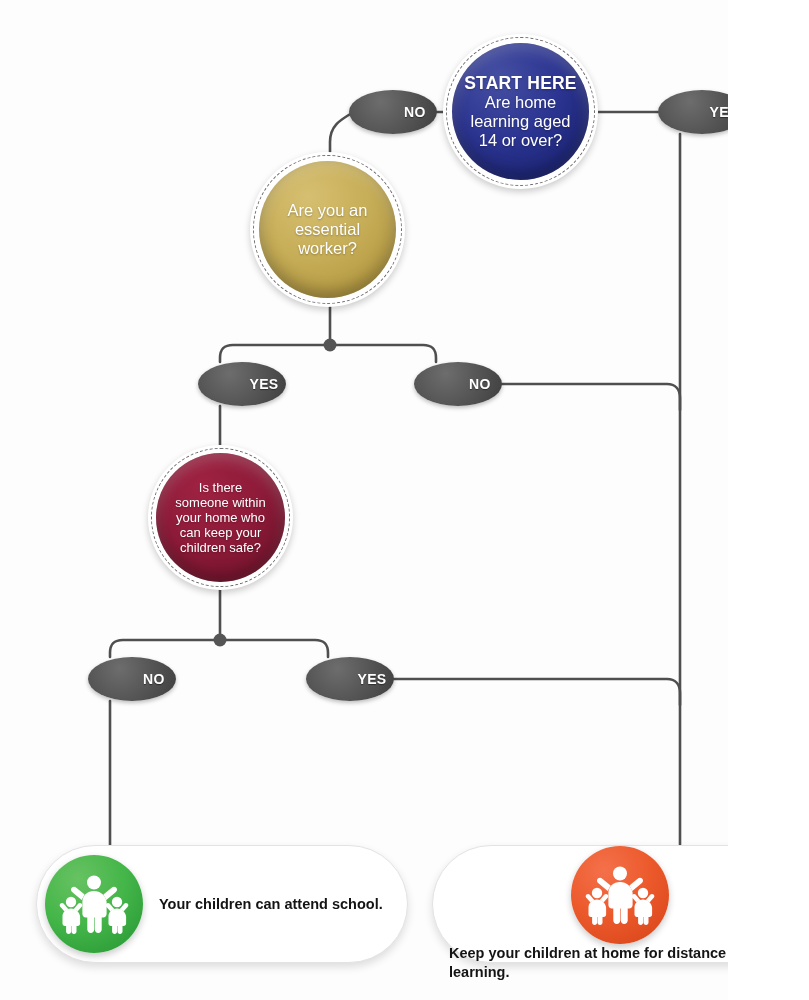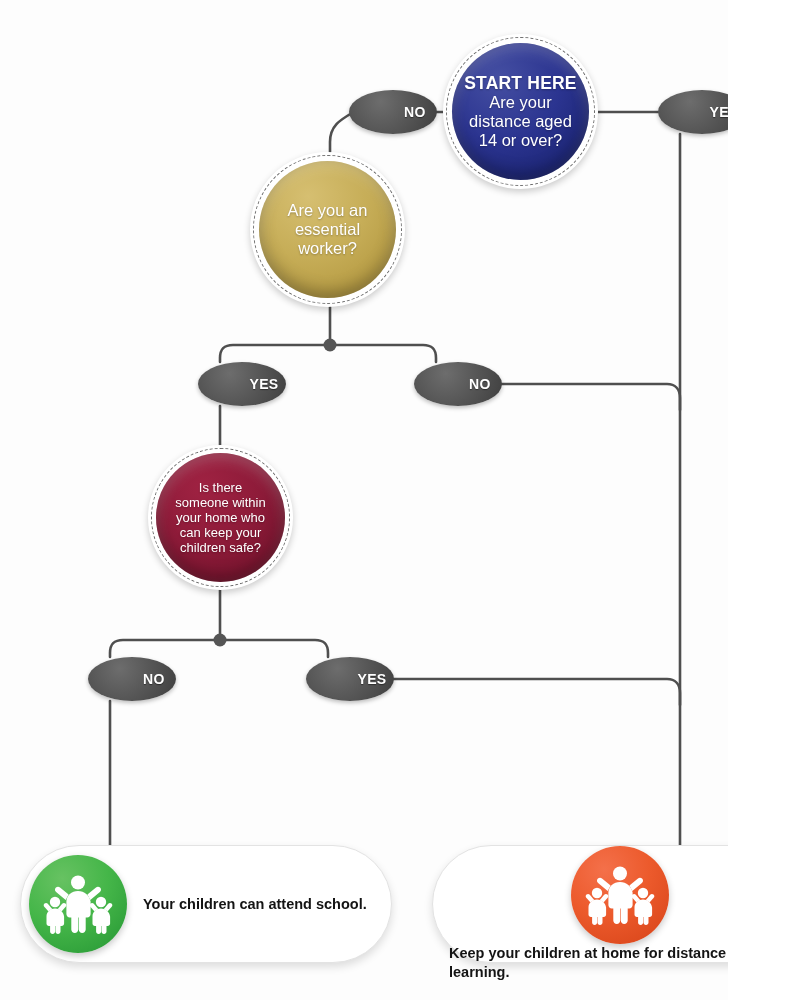--- a/index.html
+++ b/index.html
@@ -135,21 +135,21 @@
     height: 118px;
     background: #ffffff;
     border: 1px solid #e3e3e3;
     border-radius: 59px;
     box-shadow: 0 4px 9px rgba(0,0,0,0.13);
     display: flex;
     align-items: center;
     z-index: 5;
     box-sizing: border-box;
   }
-  #outcome-school { left: 20px;  top: 845px; width: 372px; }
+  #outcome-school { left: 36px;  top: 845px; width: 372px; }
   #outcome-home   { left: 432px; top: 845px; width: 368px; flex-direction: column; }
 
   .outcome-icon {
     position: relative;
     flex: 0 0 auto;
     width: 98px; height: 98px;
     margin-left: 8px;
     border-radius: 50%;
     display: flex;
     align-items: center;
@@ -221,22 +221,22 @@
       <circle cx="220" cy="640" r="6.5"></circle>
     </g>
   </svg>
 
   <div class="bubble" id="bubble-start">
     <span class="halo"></span>
     <span class="disc"></span>
     <span class="dashring"></span>
     <span class="btext">
       <span class="hl">START HERE</span><br>
-      <span>Are your</span><br>
-      <span>distance aged</span><br>
+      <span>Are home</span><br>
+      <span>learning aged</span><br>
       <span>14 or over?</span>
     </span>
   </div>
 
   <div class="bubble" id="bubble-safe">
     <span class="halo"></span>
     <span class="disc"></span>
     <span class="dashring"></span>
     <span class="btext">
       <span>Is there</span><br>

